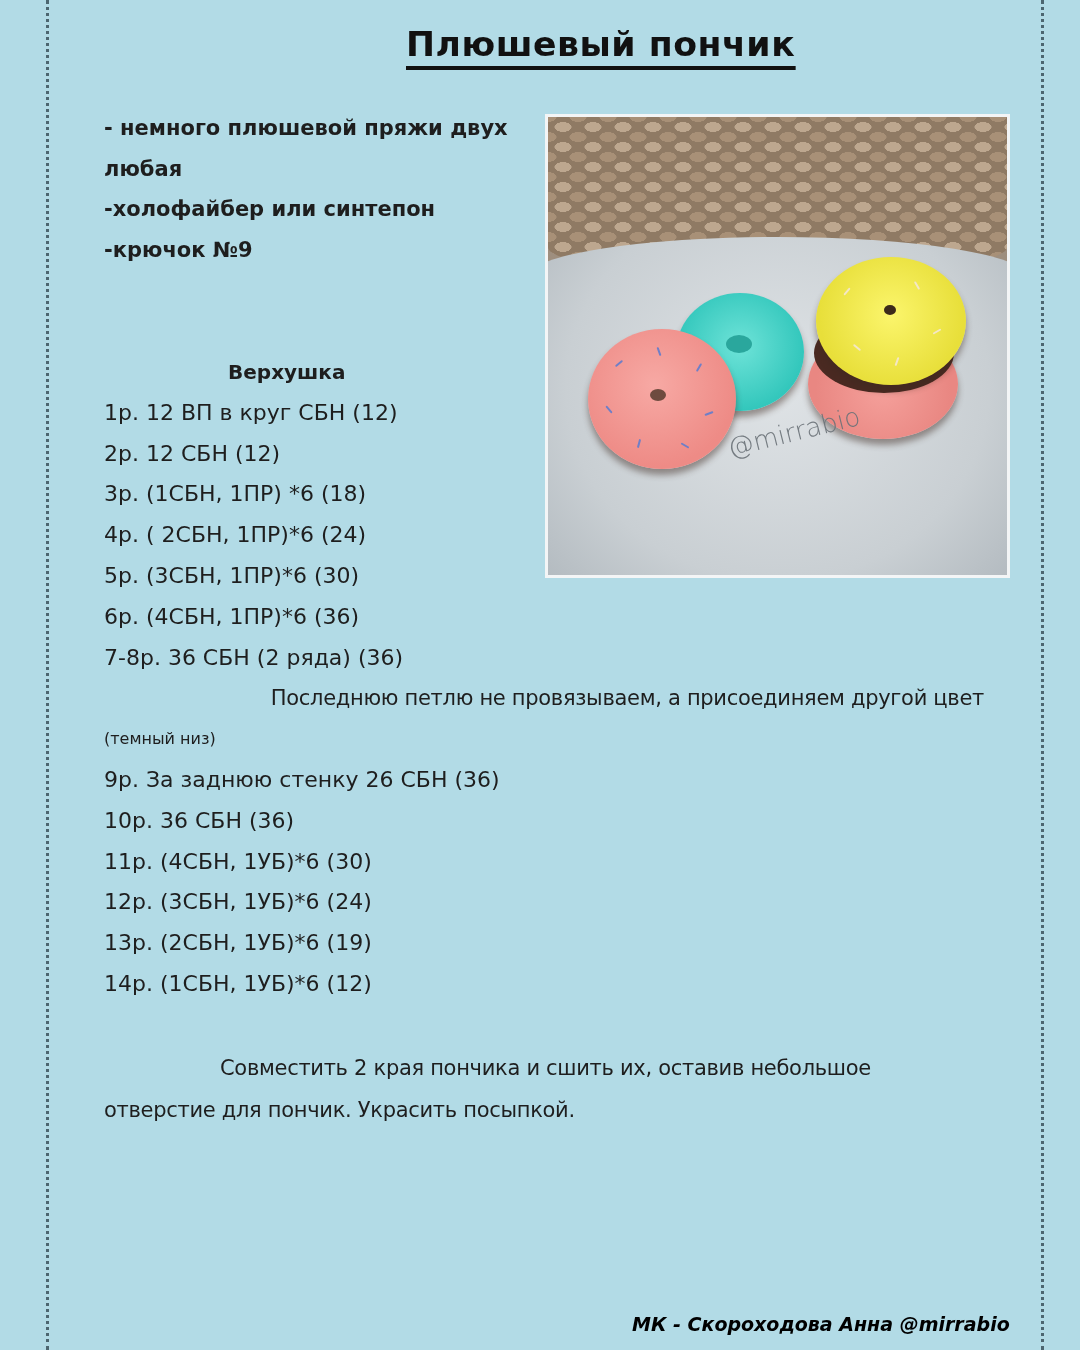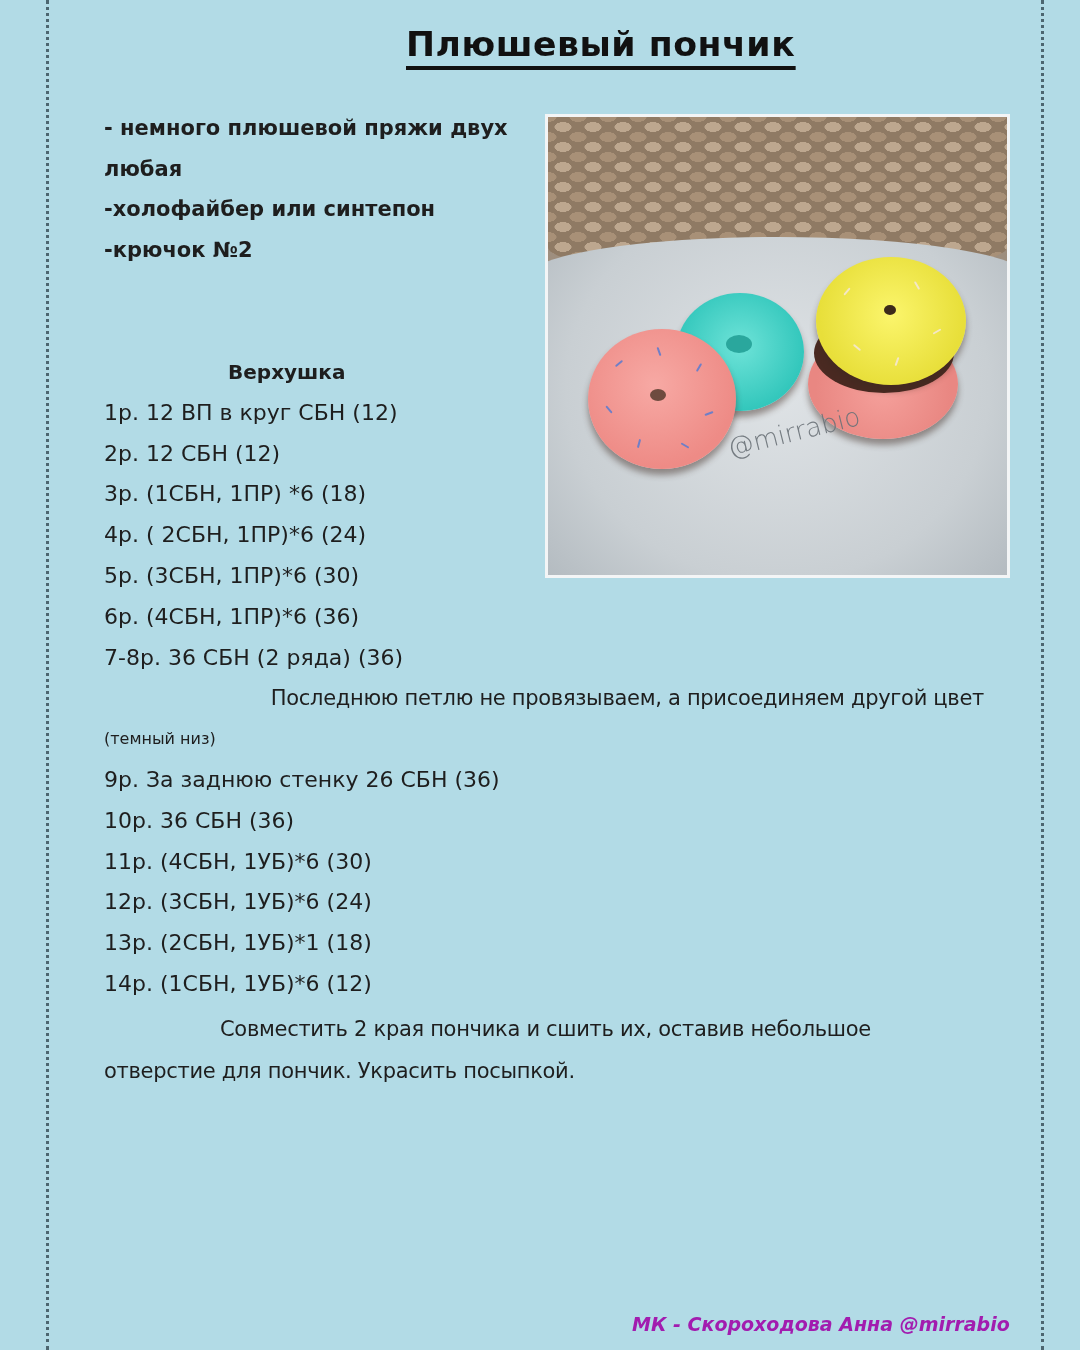--- a/index.html
+++ b/index.html
@@ -80,44 +80,44 @@
       font-size: 22px; line-height: 40.8px;
     }
     .pattern .section-head {
       font-weight: bold; padding-left: 124px; font-size: 20px;
     }
     .pattern .row { white-space: nowrap; }
     .pattern .note { white-space: nowrap; font-size: 21px; letter-spacing: -0.3px; text-align: right; }
     .pattern .note-bold { font-weight: normal; font-size: 16px; }
 
     .finish {
-      position: absolute; left: 104px; top: 1008px; width: 880px;
+      position: absolute; left: 104px; top: 1047px; width: 880px;
       font-size: 21px; line-height: 42px; letter-spacing: -0.3px;
     }
     .finish .indent { padding-left: 116px; }
 
     .credit {
       position: absolute; left: 632px; top: 1313px;
-      font-size: 19px; font-weight: bold; font-style: italic; color: #a21caf;
+      font-size: 19px; font-weight: bold; font-style: italic; color: #000000;
       white-space: nowrap;
     }
   </style>
 </head>
 <body>
 
 <div class="stitch-line stitch-left"></div>
 <div class="stitch-line stitch-right"></div>
 
 <div class="title">Плюшевый пончик</div>
 
 <div class="materials">
   <div>- немного плюшевой пряжи двух</div>
   <div>любая</div>
   <div>-холофайбер или синтепон</div>
-  <div>-крючок №2</div>
+  <div>-крючок №9</div>
 </div>
 
 <div class="photo-frame">
   <div class="photo">
     <div class="knit"></div>
     <div class="surface"></div>
 
     <div class="donut donut-pink2"></div>
     <div class="donut donut-choco"></div>
     <div class="donut donut-yellow">
@@ -155,21 +155,21 @@
   <div class="row">4р. ( 2СБН, 1ПР)*6 (24)</div>
   <div class="row">5р. (3СБН, 1ПР)*6 (30)</div>
   <div class="row">6р. (4СБН, 1ПР)*6 (36)</div>
   <div class="row">7-8р. 36 СБН (2 ряда) (36)</div>
   <div class="note">Последнюю петлю не провязываем, а присоединяем другой цвет</div>
   <div class="note-bold">(темный низ)</div>
   <div class="row">9р. За заднюю стенку 26 СБН (36)</div>
   <div class="row">10р. 36 СБН (36)</div>
   <div class="row">11р. (4СБН, 1УБ)*6 (30)</div>
   <div class="row">12р. (3СБН, 1УБ)*6 (24)</div>
-  <div class="row">13р. (2СБН, 1УБ)*1 (18)</div>
+  <div class="row">13р. (2СБН, 1УБ)*6 (19)</div>
   <div class="row">14р. (1СБН, 1УБ)*6 (12)</div>
 </div>
 
 <div class="finish">
   <div class="indent">Совместить 2 края пончика и сшить их, оставив небольшое</div>
   <div>отверстие для пончик. Украсить посыпкой.</div>
 </div>
 
 <div class="credit">МК - Скороходова Анна @mirrabio</div>
 

